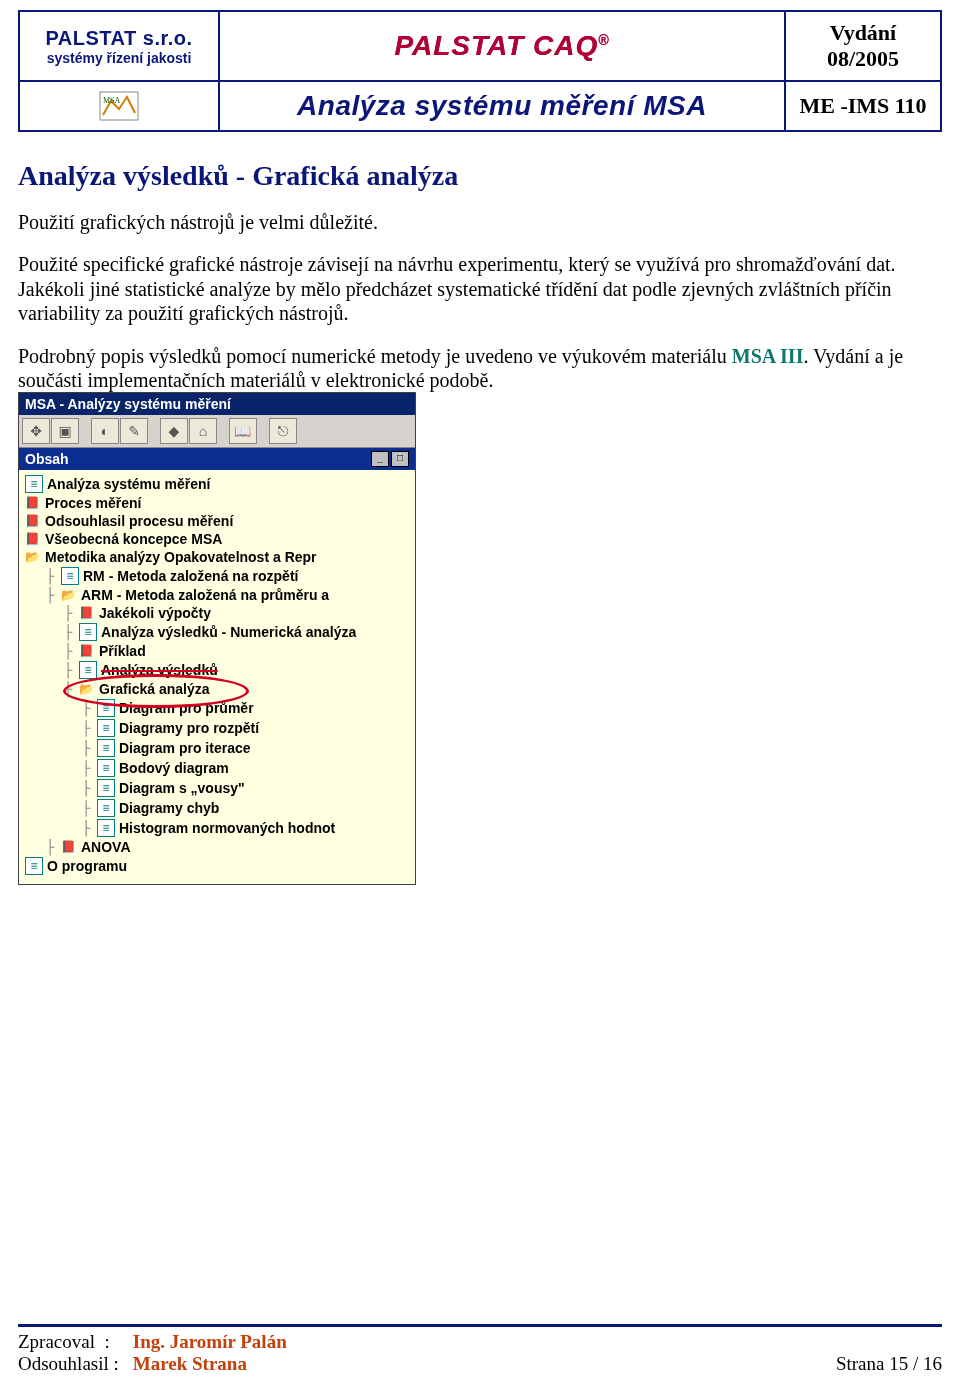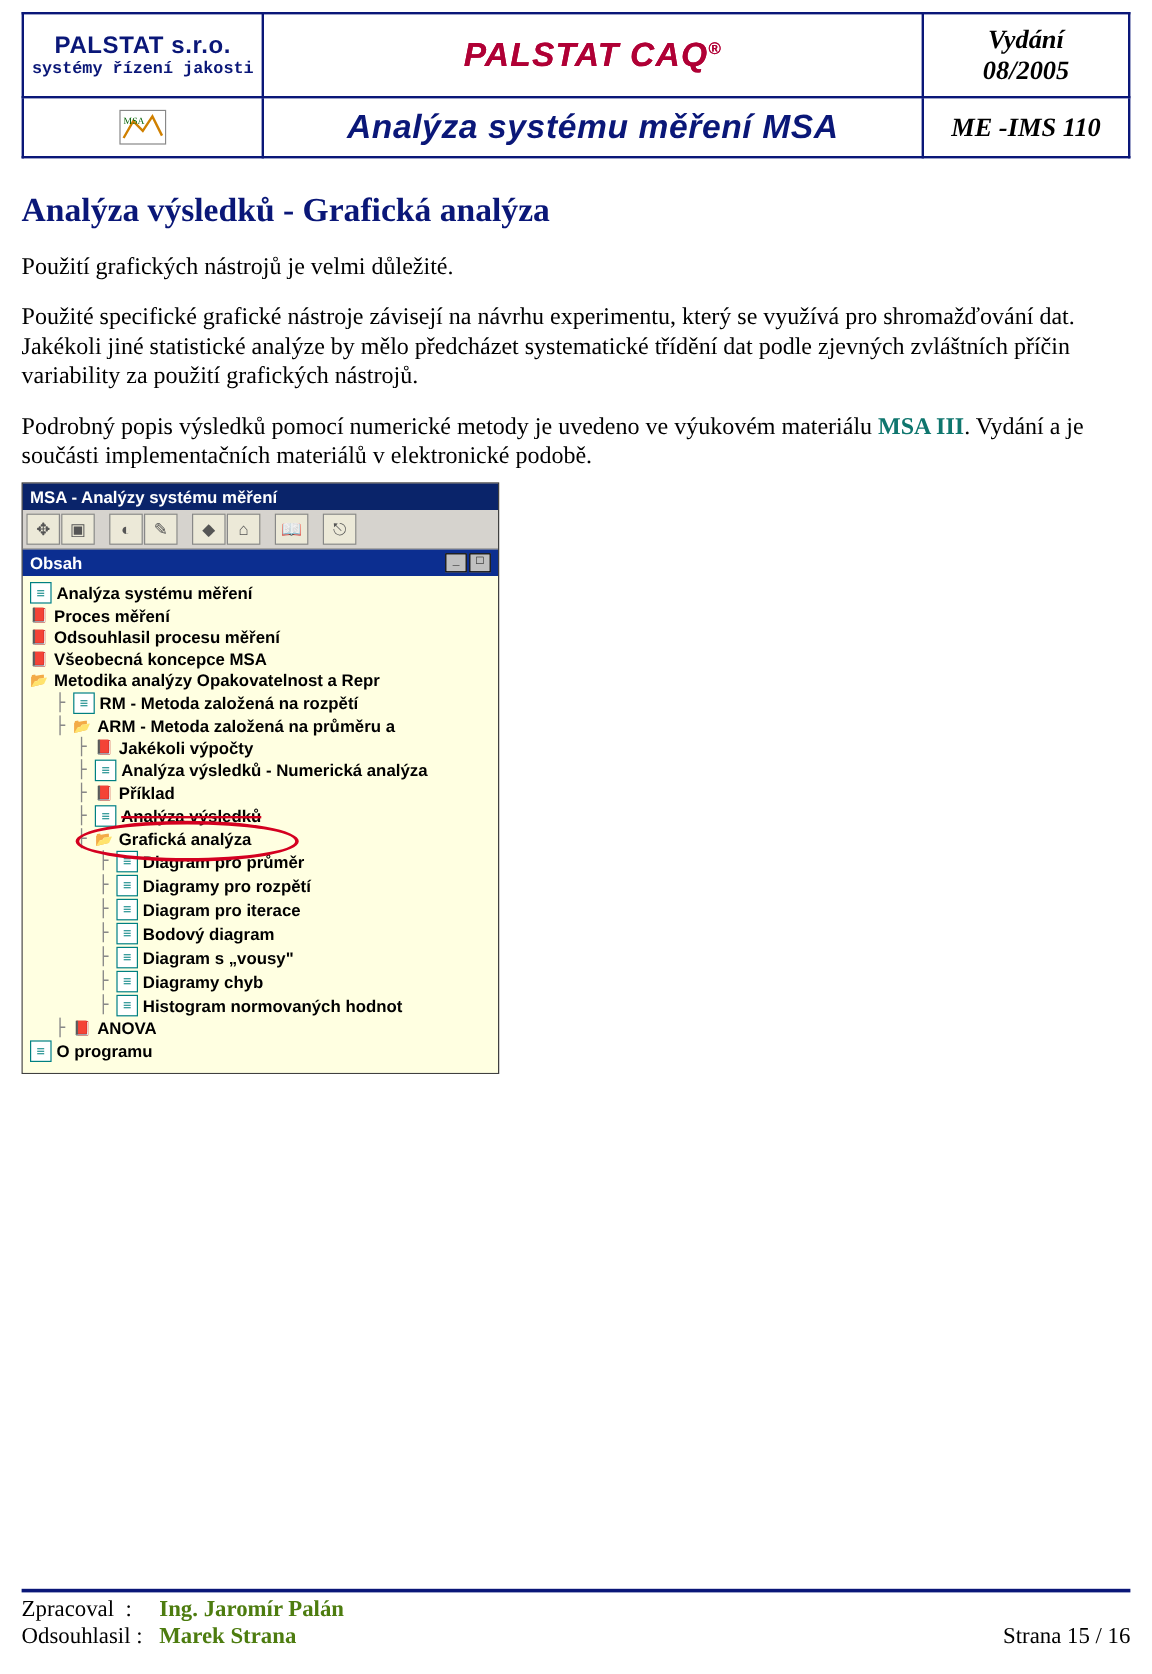--- a/index.html
+++ b/index.html
@@ -25,31 +25,31 @@
     width: 100%;
     table-layout: fixed;
   }
   .hdr td {
     border: 2px solid #0a1778;
     padding: 8px 6px;
     box-sizing: border-box;
     vertical-align: middle;
   }
   .hdr .company-cell { width: 200px; text-align: center; }
-  .hdr .right-cell   { width: 172px; text-align: center; font-weight: bold; font-size: 22px; font-style: italic; }
+  .hdr .right-cell   { width: 156px; text-align: center; font-weight: bold; font-size: 22px; }
   .hdr .mid-cell     { text-align: center; }
   .company-name {
     font-family: Arial, sans-serif;
     font-weight: 900;
     font-size: 20px;
     color: #0a1778;
     letter-spacing: 0.5px;
   }
   .company-sub {
-    font-family: Liberation Mono, monospace;
+    font-family: Liberation Sans, sans-serif;
     font-size: 14px;
     color: #0a1778;
     font-weight: 600;
   }
   .title1 {
     font-family: Arial, sans-serif;
     font-weight: 700;
     font-size: 28px;
     font-style: italic;
     background: linear-gradient(#c00040, #a0002f);
@@ -84,21 +84,21 @@
   .para {
     margin-top: 18px;
     font-size: 20px;
     color: #000;
     line-height: 1.22;
   }
   .para .link { color: #0f766e; font-weight: bold; }
 
   
   .app {
-    margin-top: 10px;
+    margin-top: 0;
     width: 396px;
     border: 1px solid #404040;
     font-family: Tahoma, Arial, sans-serif;
     font-size: 13px;
     background: #d6d3ce;
   }
   .app-title {
     background: #0a246a;
     color: #fff;
     padding: 3px 6px;
@@ -176,21 +176,21 @@
     height: 3px;
     background: #0a1778;
     margin-bottom: 4px;
   }
   .footer {
     display:flex;
     justify-content: space-between;
     font-size: 19px;
   }
   .footer .lft .lbl { color:#000; display:inline-block; width:110px;}
-  .footer .lft .val { color:#4d7c0f; font-weight:bold;}
+  .footer .lft .val { color:#c2410c; font-weight:bold;}
   .footer .rgt { align-self:flex-end; }
 </style>
 </head>
 <body>
 
 <div class="page">
 
   <table class="hdr">
     <tbody>
         <tr>

